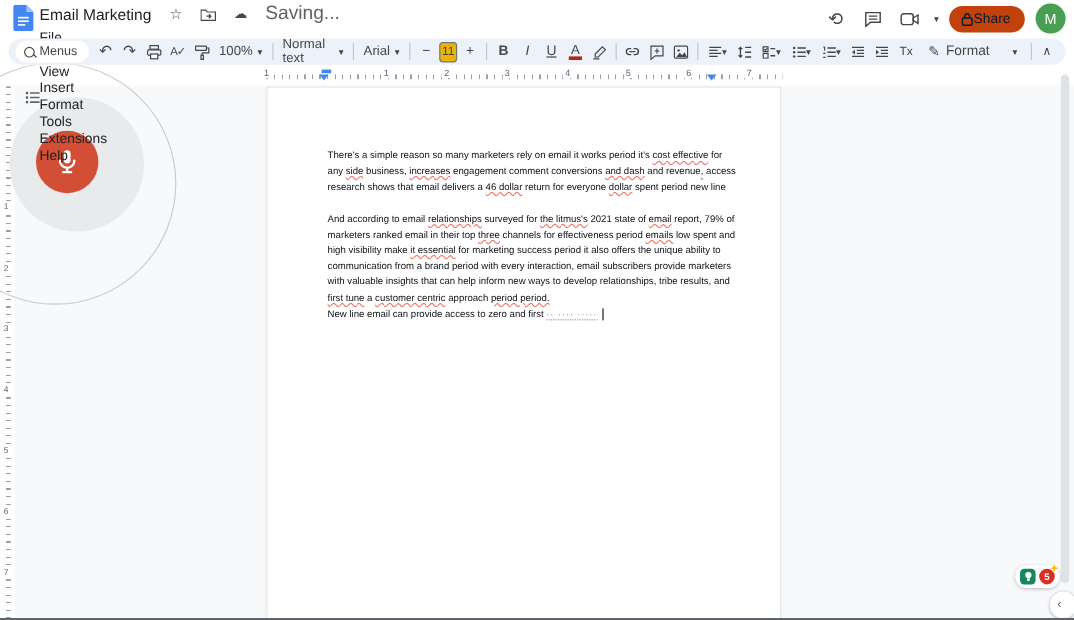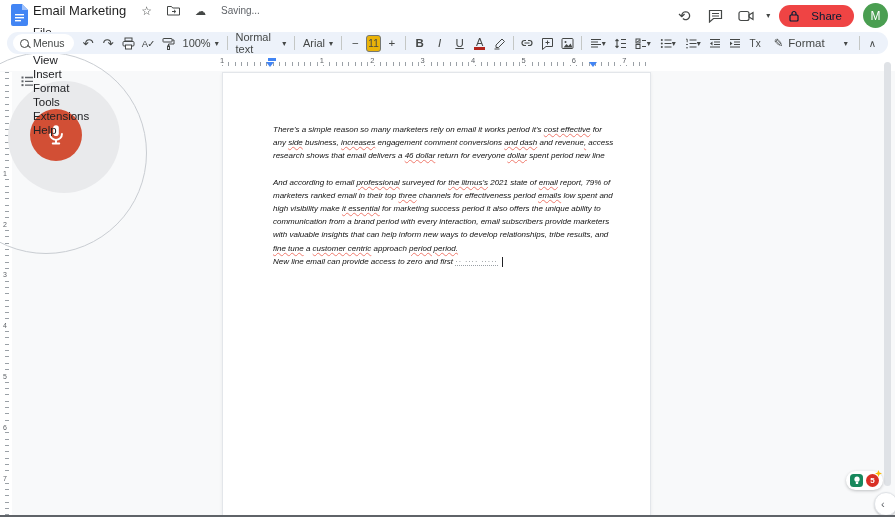--- a/index.html
+++ b/index.html
@@ -5,26 +5,26 @@
   html,body{margin:0;padding:0;}
   body{font-family:"Liberation Sans","DejaVu Sans",sans-serif;}
   #app{position:relative;width:895px;height:517px;background:#fff;overflow:hidden;}
 
   
   .header{position:absolute;top:0;left:0;right:0;height:31px;background:#fff;z-index:10;}
   .docs-logo{position:absolute;left:11px;top:4px;width:17px;height:22px;}
   .title-row{position:absolute;left:33px;top:3px;display:flex;align-items:center;gap:15px;}
   .doc-title{font-size:13px;color:#1f1f1f;}
   .hd-ic{color:#444746;font-size:12px;line-height:12px;display:inline-flex;align-items:center;}
-  .saving{font-size:10px;color:#5f6368;}
+  .saving{font-size:16px;color:#5f6368;}
   .menubar{position:absolute;left:26px;top:25px;display:flex;flex-direction:column;}
   .menu-item{font-size:11.5px;color:#202124;padding:1px 7px;border-radius:6px;cursor:default;}
   .hdr-right{position:absolute;right:7px;top:2px;height:27px;display:flex;align-items:center;gap:9px;}
   .hbtn{width:22px;height:22px;display:flex;align-items:center;justify-content:center;color:#444746;}
-  .share-btn{display:flex;align-items:center;gap:12px;background:#ef4444;color:#001d35;font-size:11.5px;padding:5px 12px 5px 10px;border-radius:14px;}
+  .share-btn{display:flex;align-items:center;gap:0;background:#c2410c;color:#001d35;font-size:11.5px;padding:5px 12px 5px 10px;border-radius:14px;}
   .avatar{width:25px;height:25px;border-radius:50%;background:#4a9e51;color:#fff;font-size:12px;display:flex;align-items:center;justify-content:center;}
   .caret{font-size:8px;color:#444746;}
 
   
   .toolbar{position:absolute;top:32px;left:7px;right:7px;height:22px;background:#edf2fa;border-radius:11px;display:flex;align-items:center;gap:1px;padding:0 6px;z-index:10;box-sizing:border-box;}
   .menus-pill{display:flex;align-items:center;gap:4px;background:#fff;border-radius:12px;height:18px;padding:0 9px 0 7px;font-size:10.5px;color:#444746;margin-right:4px;}
   .mag{width:7px;height:7px;border:1.2px solid #444746;border-radius:50%;position:relative;display:inline-block;}
   .mag:after{content:"";position:absolute;width:4px;height:1.2px;background:#444746;transform:rotate(45deg);right:-3px;bottom:-1px;}
   .ibtn{min-width:19px;height:20px;display:flex;align-items:center;justify-content:center;color:#444746;font-size:11.5px;border-radius:4px;}
   .tsep{width:1px;height:14px;background:#c4c7c5;margin:0 3px;}
@@ -48,21 +48,21 @@
   .marker-bar{position:absolute;width:8px;height:2.5px;background:#4285f4;}
   .canvas{position:absolute;top:71px;left:0;right:0;bottom:0;background:#f8f9fa;z-index:1;}
   .v-ruler{position:absolute;top:72px;left:0;width:12px;height:443px;background:#fff;z-index:2;}
   .v-ticks{position:absolute;left:5px;top:0;width:4px;height:100%;background:repeating-linear-gradient(to bottom,#9aa0a6 0 1px,transparent 1px 6.32px);}
   .v-num{position:absolute;left:0;width:10px;text-align:center;font-size:7px;color:#5f6368;background:#fff;transform:translateY(-50%);}
 
   
   .page{position:absolute;left:222px;top:72px;width:429px;height:445px;background:#fff;border:1px solid #e3e6ea;box-sizing:border-box;z-index:2;box-shadow:0 1px 3px rgba(60,64,67,.08);}
   .doc-text{position:absolute;left:50px;top:50px;width:340px;font-size:8px;line-height:13.2px;color:#111;}
   .para{margin:0 0 13px 0;}
-  .line{white-space:nowrap;font-style:italic;}
+  .line{white-space:nowrap;}
   .flag{text-decoration-line:underline;text-decoration-style:wavy;text-decoration-color:#ef7a6d;text-decoration-thickness:1px;text-underline-offset:1px;}
   .interim{color:#80868b;font-size:7px;letter-spacing:1px;border-bottom:1px dotted #9aa0a6;}
   .cursor{display:inline-block;width:1.5px;height:10px;background:#202124;margin-left:4px;vertical-align:middle;}
 
   
   .voice{position:absolute;inset:0;z-index:5;pointer-events:none;}
   .v-ring{position:absolute;left:-55px;top:52px;width:200px;height:200px;border-radius:50%;border:1px solid #c9cdd2;}
   .v-pulse{position:absolute;left:8px;top:81px;width:112px;height:112px;border-radius:50%;background:#e9eaec;}
   .v-mic{position:absolute;left:30px;top:109px;width:52px;height:52px;border-radius:50%;background:#d24f35;display:flex;align-items:center;justify-content:center;pointer-events:auto;}
   .v-list{position:absolute;left:21px;top:76px;pointer-events:auto;}
@@ -112,26 +112,26 @@
   </div>
 
   <div class="page">
     <div class="doc-text" id="doc-text">
         <div class="para">
           <div class="line"><span>There's a simple reason so many marketers rely on email it works period it's </span><span class="flag">cost effective</span><span> for</span></div>
           <div class="line"><span>any </span><span class="flag">side</span><span> business, </span><span class="flag">increases</span><span> engagement comment conversions </span><span class="flag">and dash</span><span> and revenue</span><span class="flag">,</span><span> access</span></div>
           <div class="line"><span>research shows that email delivers a </span><span class="flag">46 dollar</span><span> return for everyone </span><span class="flag">dollar</span><span> spent period new line</span></div>
         </div>
         <div class="para">
-          <div class="line"><span>And according to email </span><span class="flag">professional</span><span> surveyed for </span><span class="flag">the litmus's</span><span> 2021 state of </span><span class="flag">email</span><span> report, 79% of</span></div>
+          <div class="line"><span>And according to email </span><span class="flag">relationships</span><span> surveyed for </span><span class="flag">the litmus's</span><span> 2021 state of </span><span class="flag">email</span><span> report, 79% of</span></div>
           <div class="line"><span>marketers ranked email in their top </span><span class="flag">three</span><span> channels for effectiveness period </span><span class="flag">emails</span><span> low spent and</span></div>
           <div class="line"><span>high visibility make </span><span class="flag">it essential</span><span> for marketing success period it also offers the unique ability to</span></div>
           <div class="line"><span>communication from a brand period with every interaction, email subscribers provide marketers</span></div>
           <div class="line"><span>with valuable insights that can help inform new ways to develop relationships, tribe results, and</span></div>
-          <div class="line"><span class="flag">fine tune</span><span> a </span><span class="flag">customer centric</span><span> approach </span><span class="flag">period period.</span></div>
+          <div class="line"><span class="flag">first tune</span><span> a </span><span class="flag">customer centric</span><span> approach </span><span class="flag">period period.</span></div>
           <div class="line"><span>New line email can provide access to zero and first </span><span class="interim">·· ···· ·····</span><span class="cursor"></span></div>
         </div>
       </div>
   </div>
 
   <div class="header">
     <svg class="docs-logo" viewBox="0 0 17 22">
       <path d="M2 0h9l6 6v14a2 2 0 0 1-2 2H2a2 2 0 0 1-2-2V2a2 2 0 0 1 2-2z" fill="#4285f4"></path>
       <path d="M11 0l6 6h-6z" fill="#a1c2fa"></path>
       <rect x="4" y="10" width="9" height="1.4" fill="#fff"></rect>

